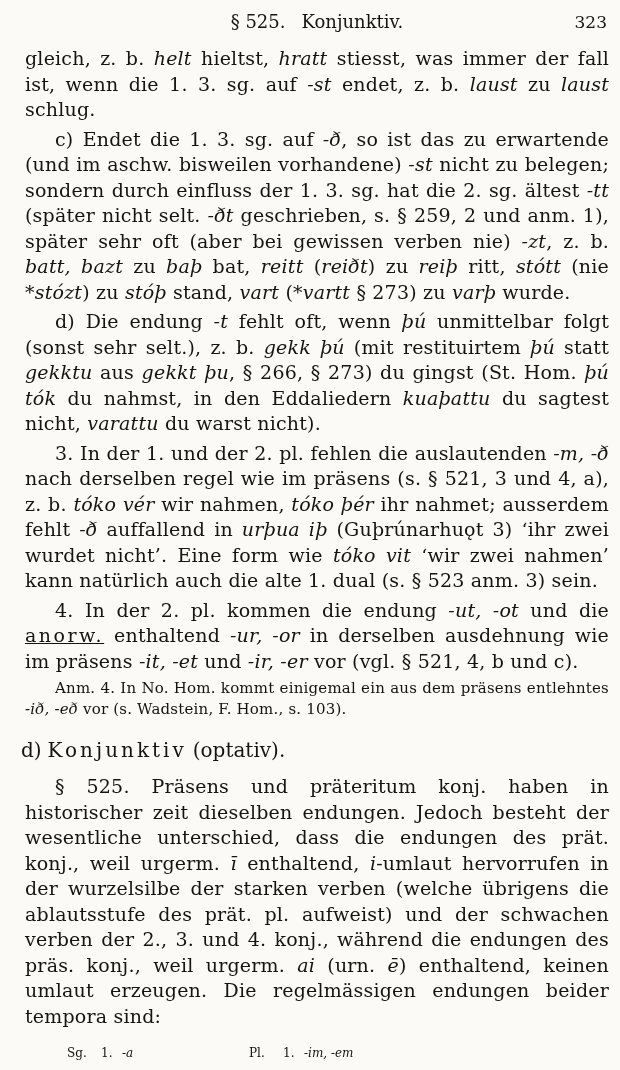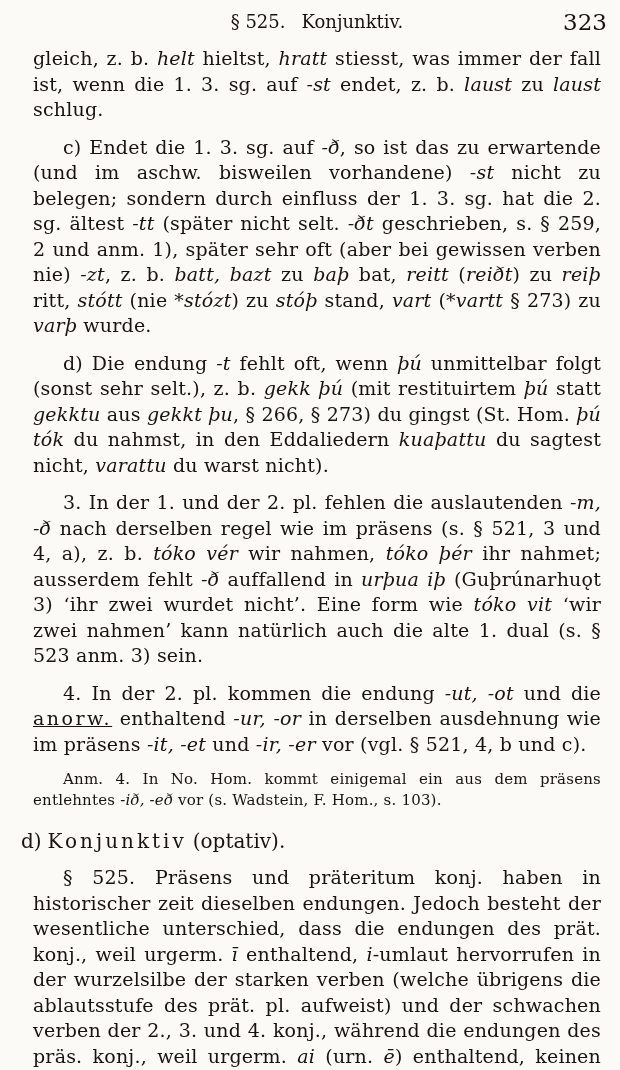--- a/index.html
+++ b/index.html
@@ -22,24 +22,24 @@
     position: relative;
     text-align: center;
     font-size: 18px;
     line-height: 24px;
     margin-bottom: 12px;
   }
   .running-head .section-label { margin-right: 16px; }
   .running-head .pageno {
     position: absolute;
     right: 6px; top: 0;
-    font-size: 23px;
+    font-size: 17px;
   }
   .para {
-    margin: 12px;
+    margin: 4px;
     font-size: 19px;
     line-height: 25.5px;
     text-align: justify;
     letter-spacing: 0.2px;
   }
   .para.indent { text-indent: 30px; }
   .para.small {
     font-size: 15px;
     line-height: 21px;
   }

